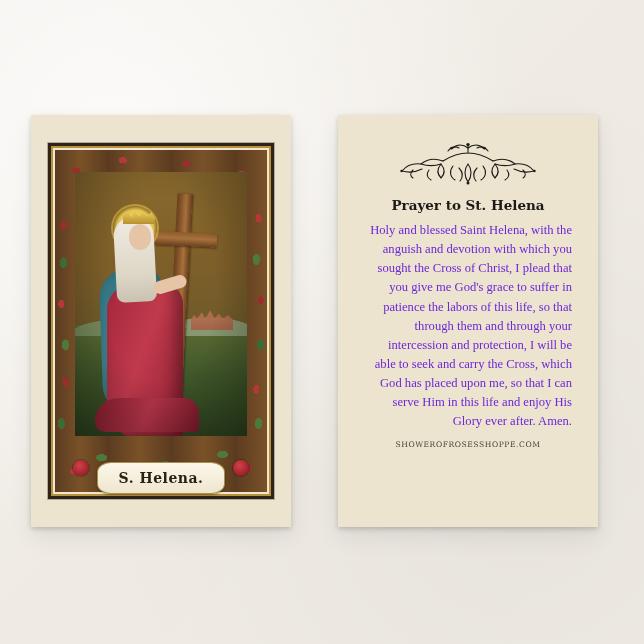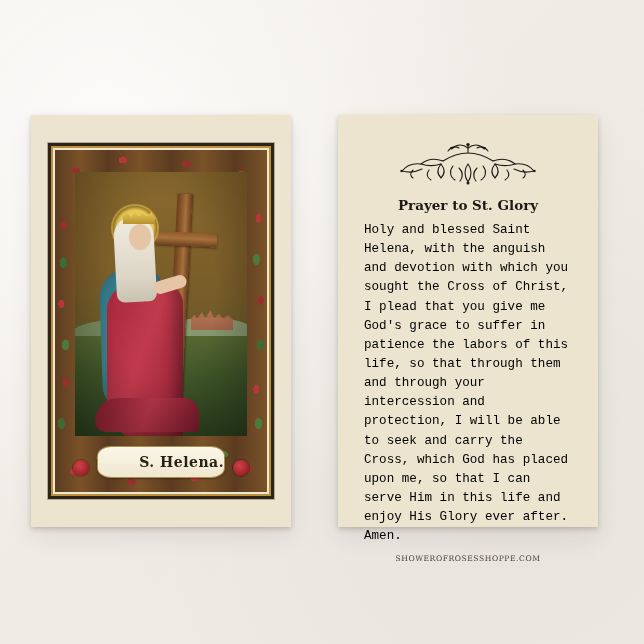--- a/index.html
+++ b/index.html
@@ -249,28 +249,28 @@
   .pic-vignette {
     position: absolute;
     inset: 0;
     background: radial-gradient(ellipse at 50% 45%, rgba(0,0,0,0) 45%, rgba(0,0,0,0.35) 100%);
   }
   
   .plaque {
     position: absolute;
     left: 44px;
     right: 44px;
-    bottom: 16px;
+    bottom: 0;
     height: 30px;
     background: linear-gradient(180deg, #fbf7ea 0%, #efe6cd 100%);
     border: 1px solid #a98f4d;
     border-radius: 14px / 10px;
     display: flex;
     align-items: center;
-    justify-content: flex-end;
+    justify-content: center;
     box-shadow: 0 1px 2px rgba(0,0,0,0.35);
   }
   .plaque-text {
     font-family: "DejaVu Serif", serif;
     font-size: 14px;
     font-weight: bold;
     color: #2a2116;
     letter-spacing: .5px;
   }
   .plaque-rose {
@@ -301,25 +301,25 @@
   }
   .prayer-title {
     text-align: center;
     font-family: "DejaVu Serif", serif;
     font-size: 13.5px;
     font-weight: bold;
     color: #1c1a16;
     margin: 6px 0 8px 0;
   }
   .prayer-body {
-    font-family: Liberation Mono, monospace;
+    font-family: Liberation Serif, serif;
     font-size: 12.6px;
     line-height: 1.52;
-    color: #000000;
-    text-align: left;
+    color: #6d28d9;
+    text-align: right;
   }
   .shop-url {
     margin-top: 8px;
     font-family: "DejaVu Serif", serif;
     font-size: 7.6px;
     letter-spacing: .55px;
     color: #4a4335;
     text-align: center;
   }
 </style>
@@ -398,20 +398,20 @@
             <circle cx="75" cy="2.6" r="1.7"></circle>
             <circle cx="58.5" cy="6.2" r="1.3"></circle>
             <circle cx="91.5" cy="6.2" r="1.3"></circle>
             <circle cx="8.5" cy="29" r="1.2"></circle>
             <circle cx="141.5" cy="29" r="1.2"></circle>
             <circle cx="75" cy="41" r="1.5"></circle>
           </g>
         </svg>
       </div>
 
-      <div class="prayer-title">Prayer to St. Glory</div>
+      <div class="prayer-title">Prayer to St. Helena</div>
 
       <div class="prayer-body">Holy and blessed Saint Helena, with the anguish and devotion with which you sought the Cross of Christ, I plead that you give me God's grace to suffer in patience the labors of this life, so that through them and through your intercession and protection, I will be able to seek and carry the Cross, which God has placed upon me, so that I can serve Him in this life and enjoy His Glory ever after. Amen.</div>
 
       <div class="shop-url">SHOWEROFROSESSHOPPE.COM</div>
     </div>
   </div>
 </div>
 
 </body></html>

